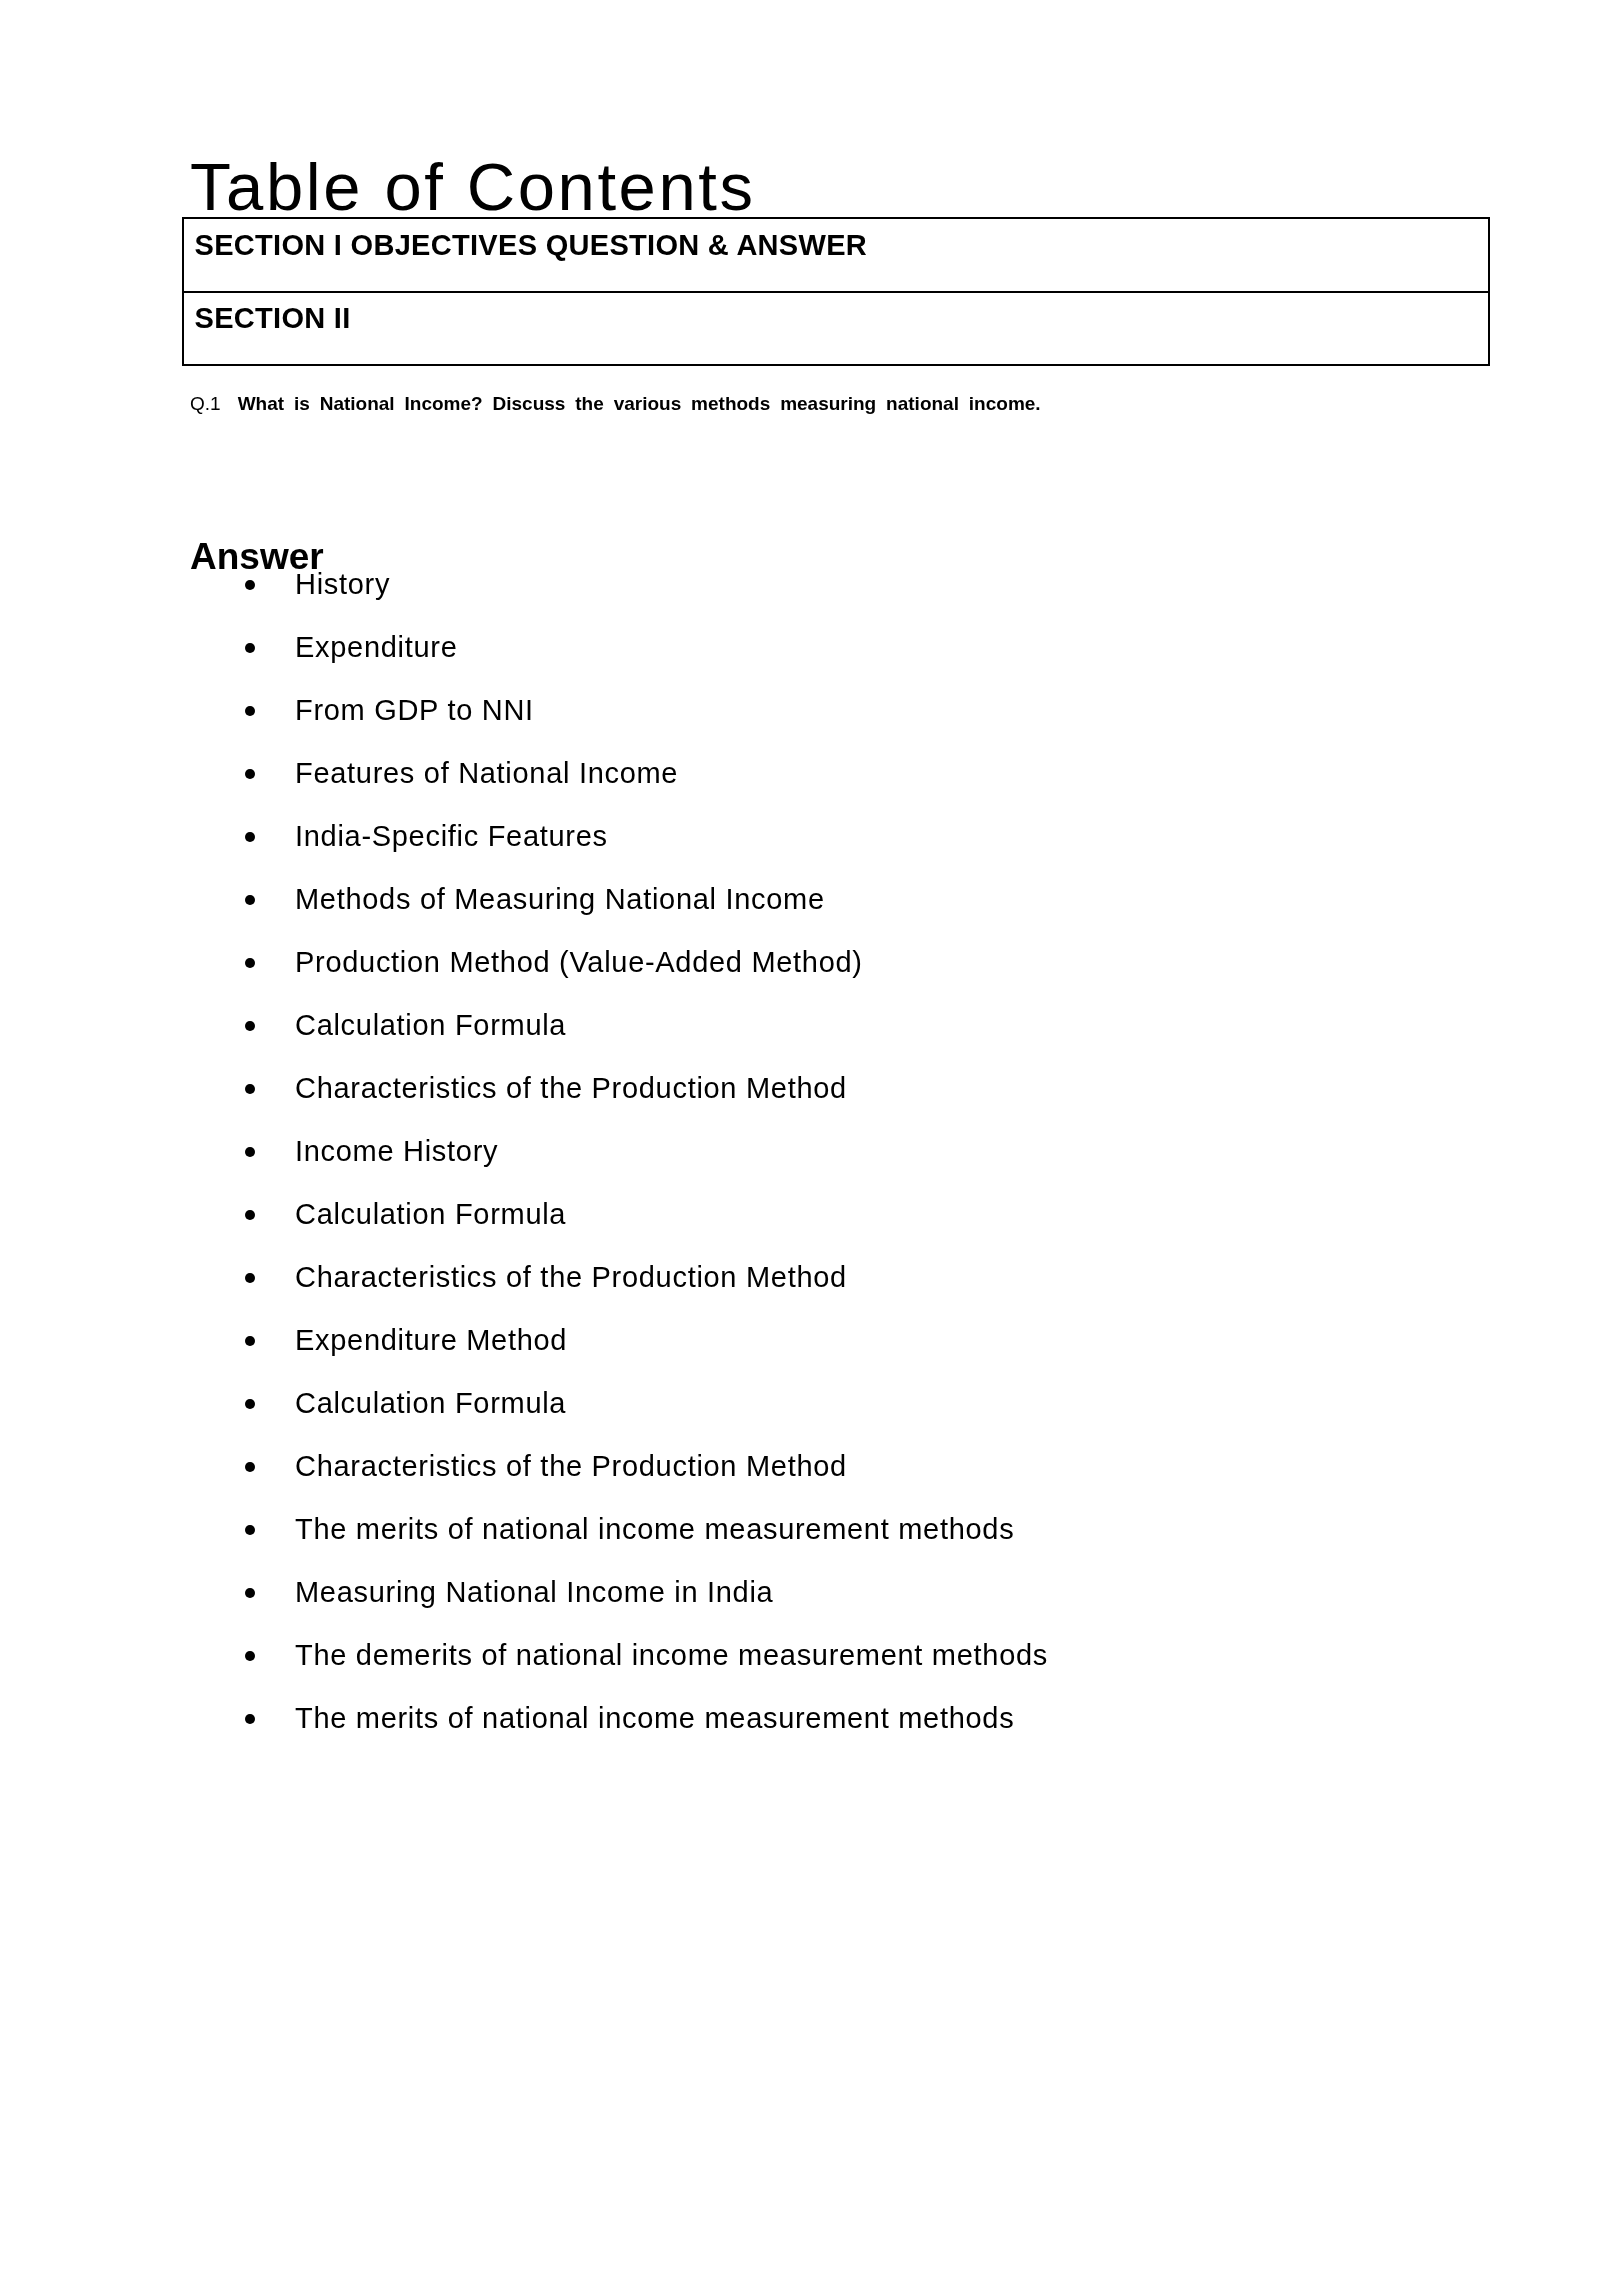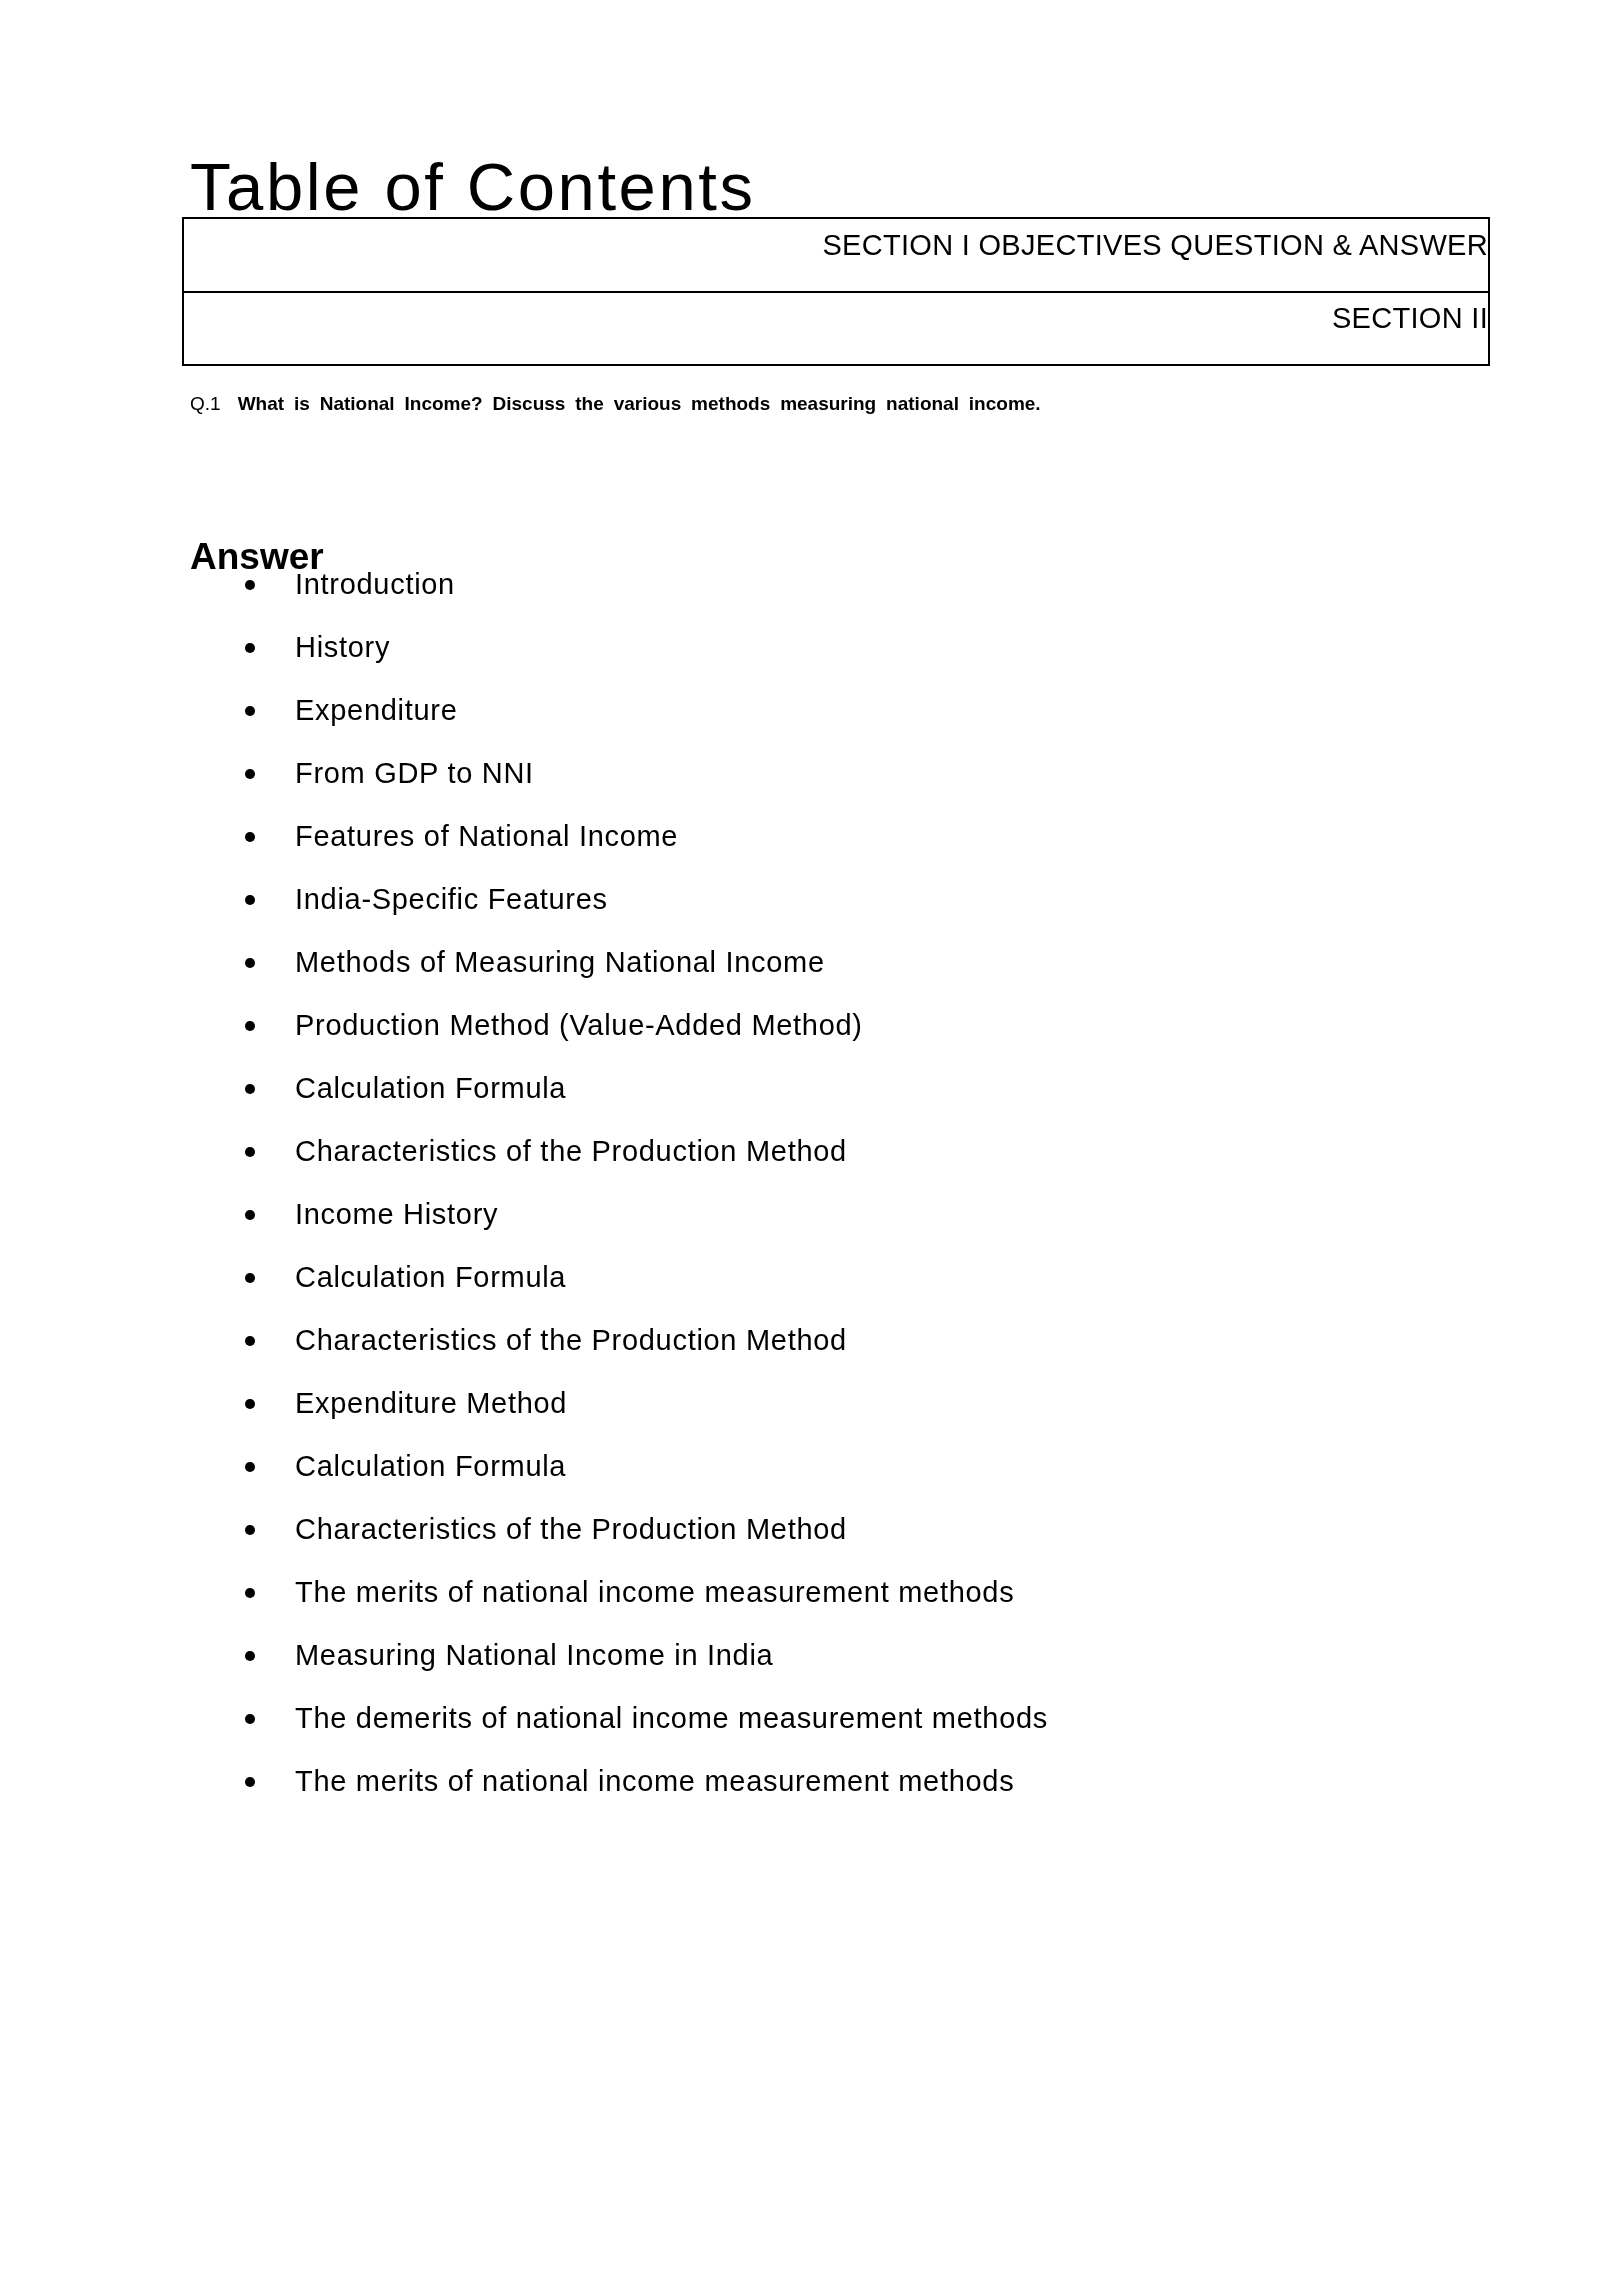--- a/index.html
+++ b/index.html
@@ -44,26 +44,25 @@
     left: 182px;
     top: 217px;
     width: 1308px;
     border-collapse: collapse;
     table-layout: fixed;
   }
   .section-table td {
     border: 2px solid #000000;
     padding: 10.5px 0 22px 10.5px;
     font-size: 29px;
-    font-weight: normal;
+    font-weight: bold;
     letter-spacing: 0.3px;
     line-height: 1.05;
     vertical-align: top;
     height: 39px;
-    text-align: right;
   }
 
   
   .question {
     position: absolute;
     left: 190px;
     top: 366px;
     width: 1197px;
     font-size: 19px;
     font-weight: bold;
@@ -139,21 +138,20 @@
     </tbody>
   </table>
 
   <p class="question">
     <span class="qnum">Q.1</span><span class="qspace"></span><span>What is National Income? Discuss the various methods measuring national income.</span>
   </p>
 
   <p class="answer-label">Answer</p>
 
   <ul class="toc-list" id="toc-list">
-      <li class="toc-item"><span class="toc-bullet"></span><span>Introduction</span></li>
       <li class="toc-item"><span class="toc-bullet"></span><span>History</span></li>
       <li class="toc-item"><span class="toc-bullet"></span><span>Expenditure</span></li>
       <li class="toc-item"><span class="toc-bullet"></span><span>From GDP to NNI</span></li>
       <li class="toc-item"><span class="toc-bullet"></span><span>Features of National Income</span></li>
       <li class="toc-item"><span class="toc-bullet"></span><span>India-Specific Features</span></li>
       <li class="toc-item"><span class="toc-bullet"></span><span>Methods of Measuring National Income</span></li>
       <li class="toc-item"><span class="toc-bullet"></span><span>Production Method (Value-Added Method)</span></li>
       <li class="toc-item"><span class="toc-bullet"></span><span>Calculation Formula</span></li>
       <li class="toc-item"><span class="toc-bullet"></span><span>Characteristics of the Production Method</span></li>
       <li class="toc-item"><span class="toc-bullet"></span><span>Income History</span></li>

